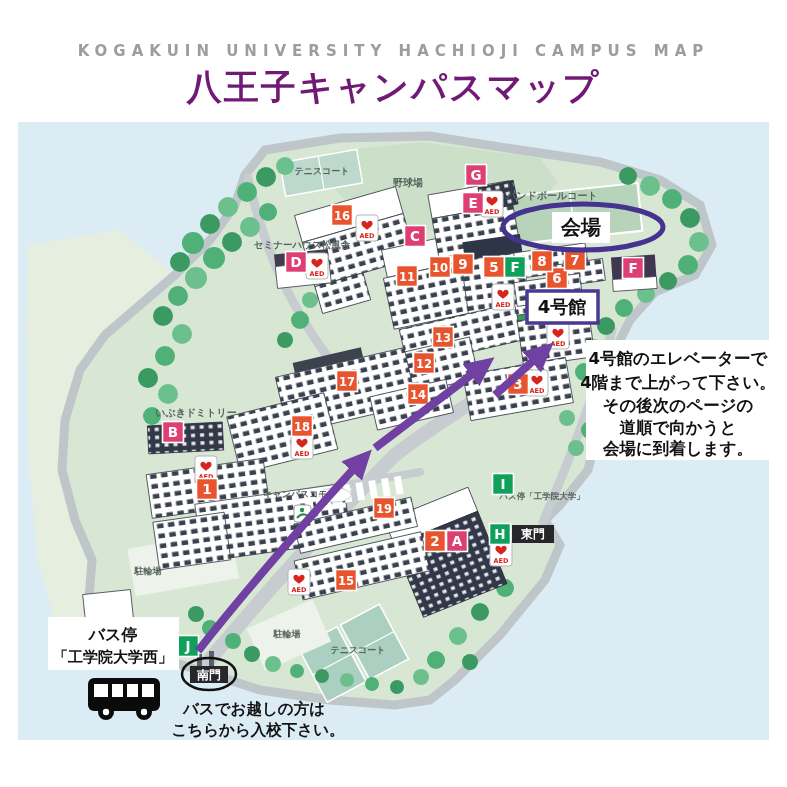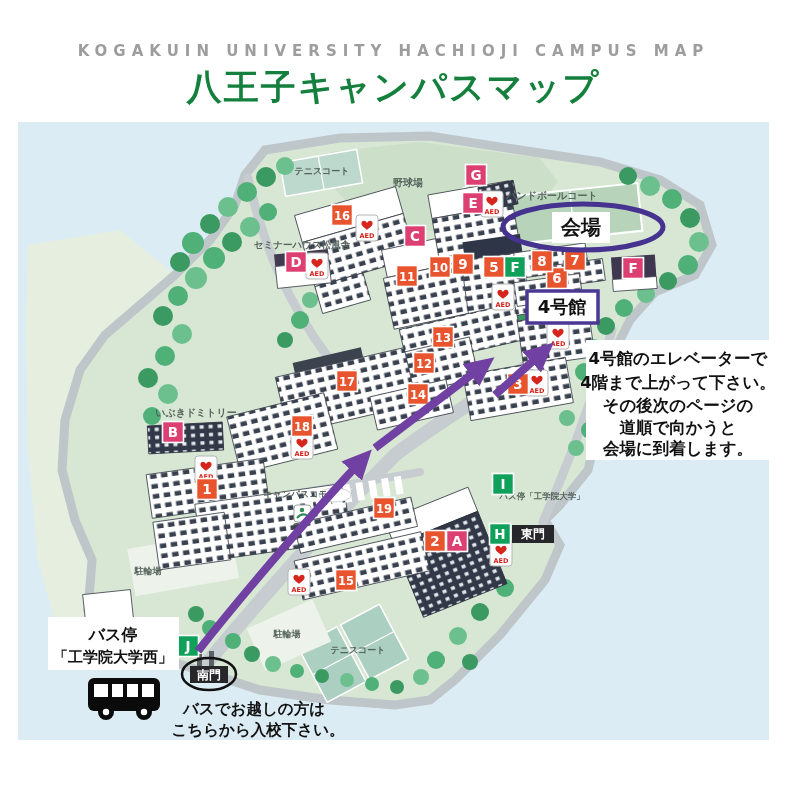--- a/index.html
+++ b/index.html
@@ -1,21 +1,21 @@
 <!DOCTYPE html>
 <html><head>
 <meta charset="utf-8">
 <style>
   html,body{margin:0;padding:0;background:#ffffff;}
   body{width:787px;height:787px;font-family:"DejaVu Sans","Liberation Sans",sans-serif;}
   .page{position:relative;width:787px;height:787px;background:#fff;overflow:hidden;}
   .title-en{position:absolute;top:42px;left:0;width:100%;text-align:center;
     color:#9d9d9d;font-size:15px;font-weight:bold;letter-spacing:6px;}
   .title-jp{position:absolute;top:64px;left:0;width:100%;text-align:center;
-    color:#15803d;font-size:35px;font-weight:bold;letter-spacing:2px;}
+    color:#701a75;font-size:35px;font-weight:bold;letter-spacing:2px;}
   .map-panel{position:absolute;left:18px;top:122px;width:751px;height:618px;background:#dcecf5;}
   svg{display:block;}
   text{font-family:"DejaVu Sans","Liberation Sans",sans-serif;}
   .bw{fill:#ffffff;stroke:#3a3f4a;stroke-width:.8;}
   .bp{fill:url(#pw);stroke:#3a3f4a;stroke-width:.8;}
   .bd{fill:url(#pd);stroke:#272c38;stroke-width:.8;}
   .road{fill:none;stroke:#c6ccd0;stroke-linecap:round;}
   .lbl{fill:#55645d;font-weight:bold;}
 </style>
 </head>

